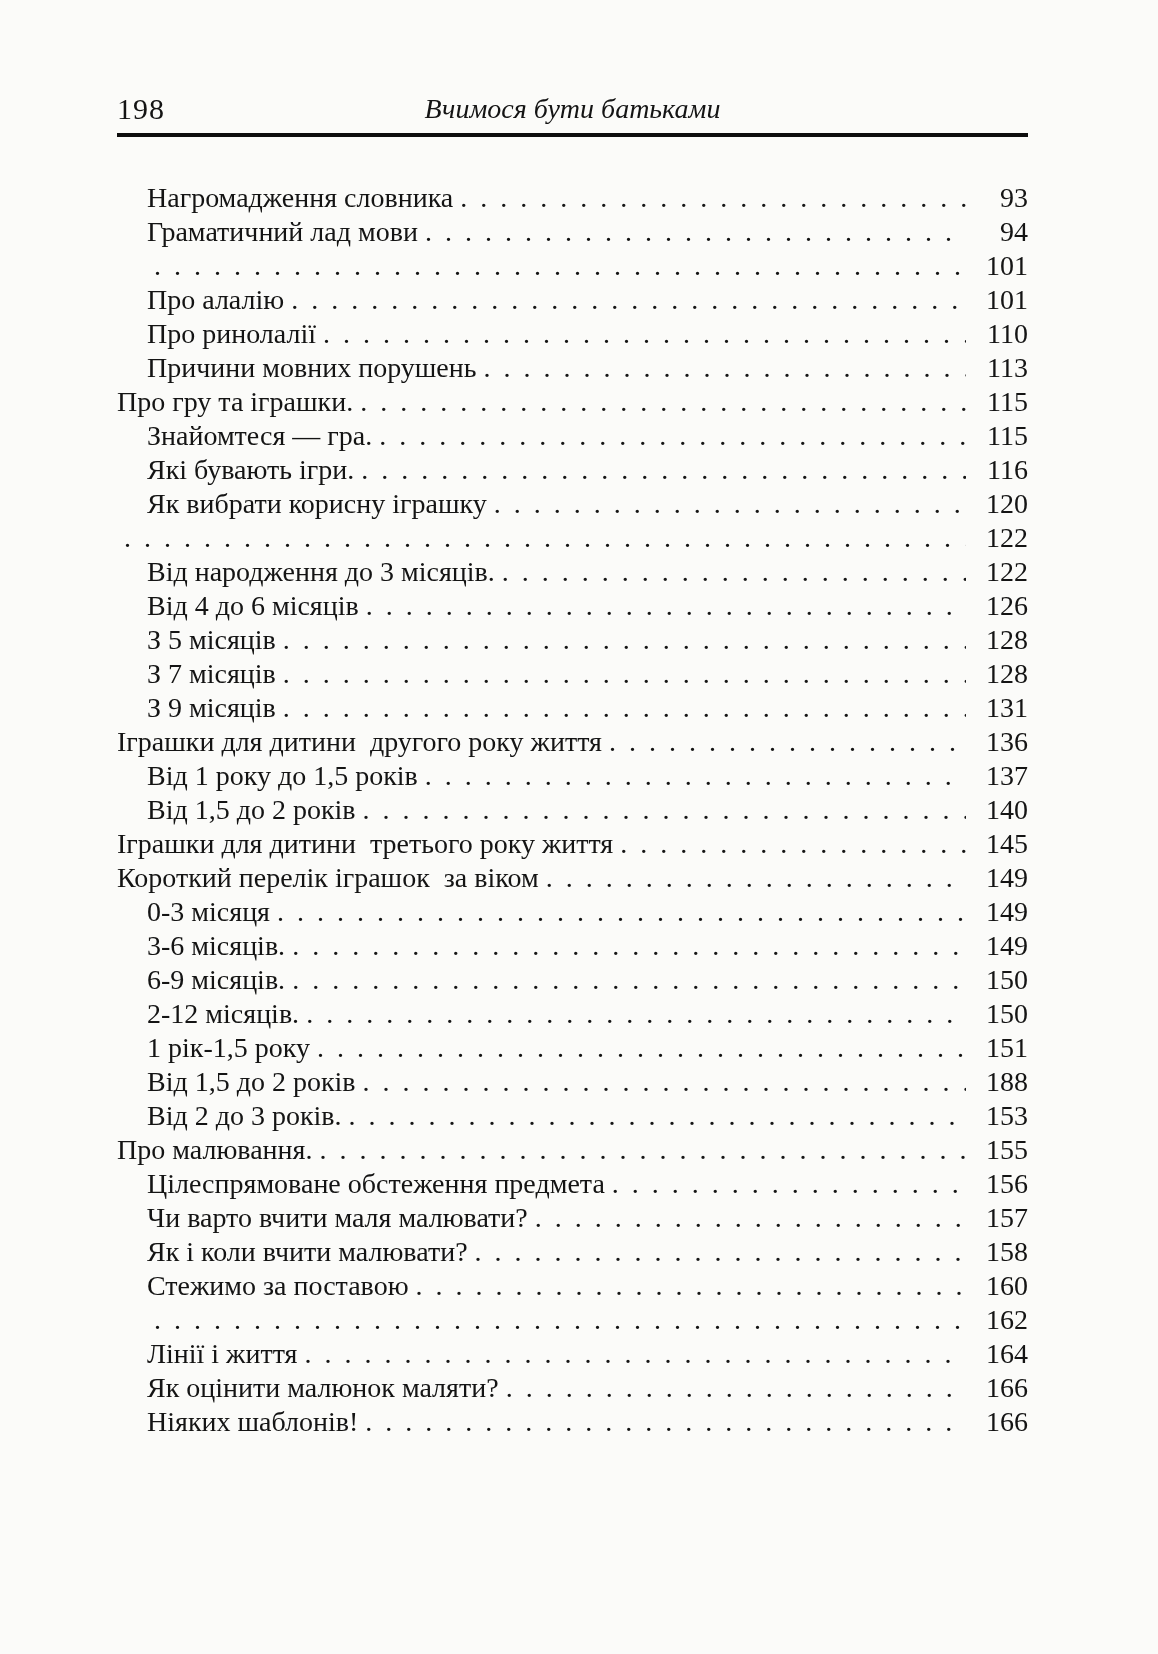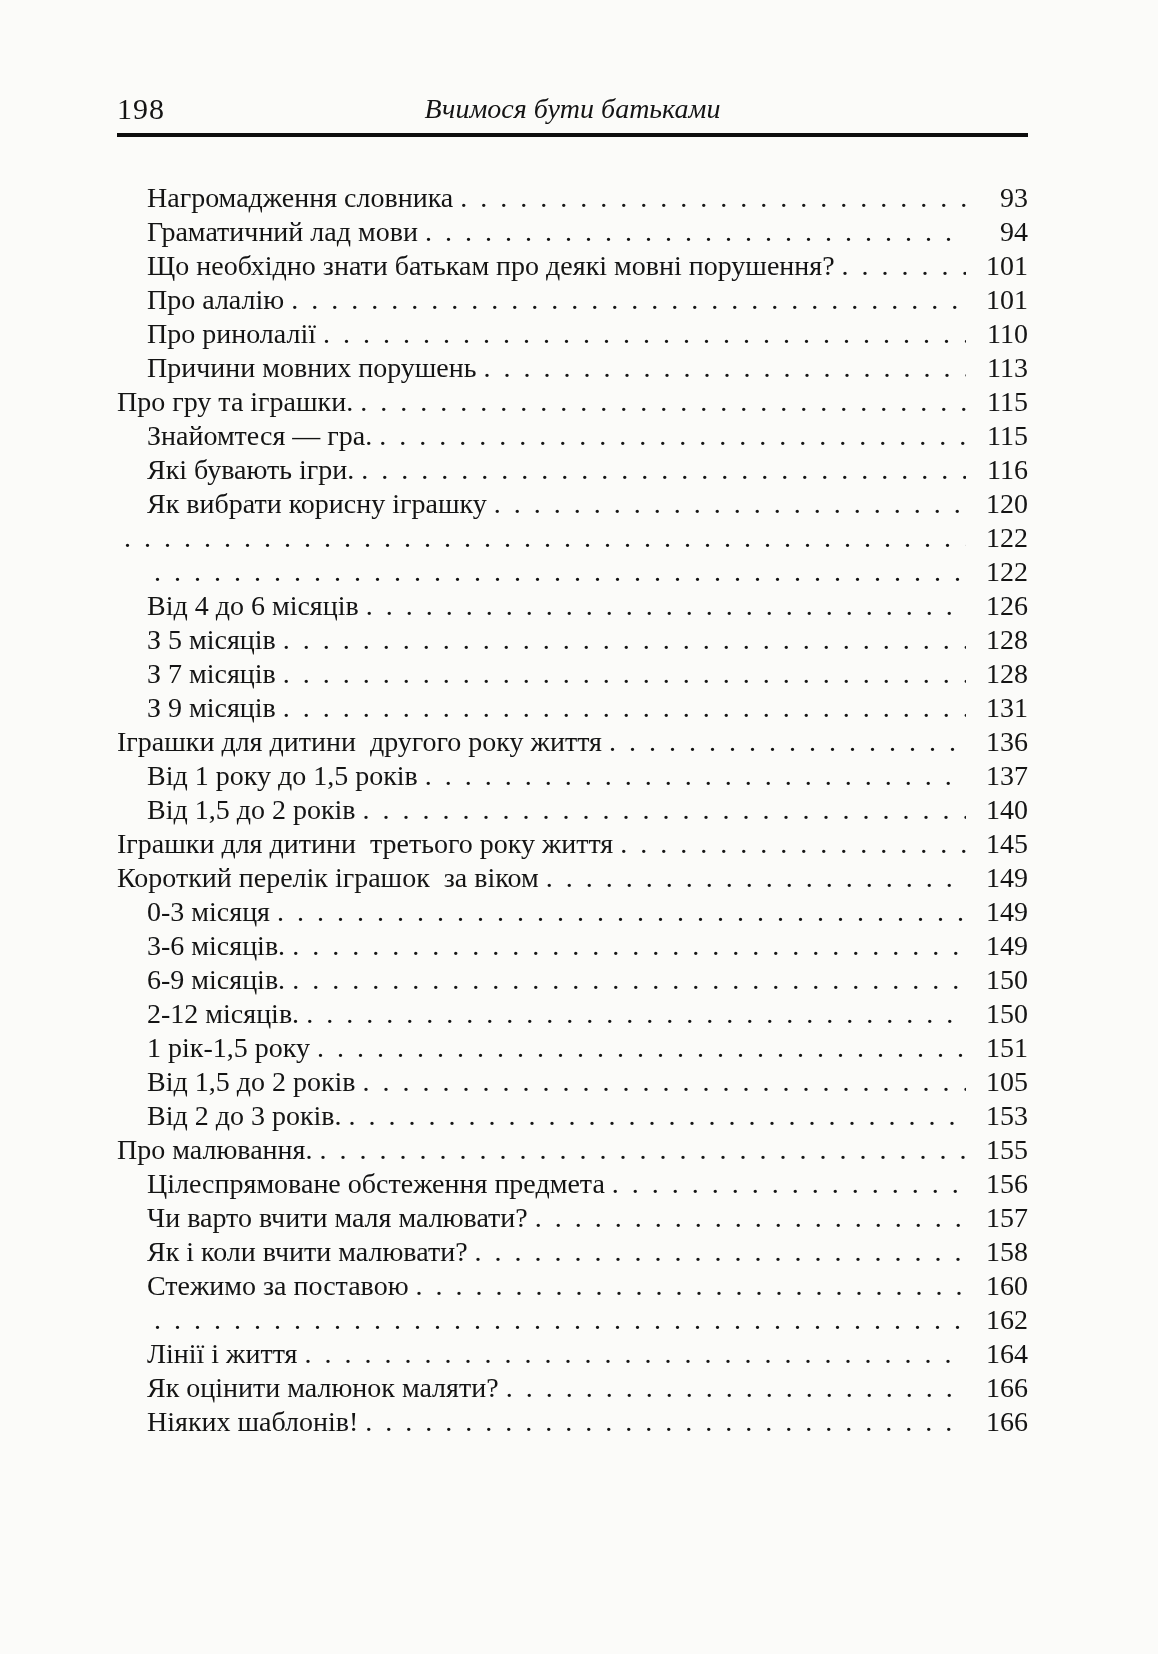--- a/index.html
+++ b/index.html
@@ -99,21 +99,20 @@
     <span class="title">Нагромадження словника</span>
     <span class="leader">. . . . . . . . . . . . . . . . . . . . . . . . . . . . . . . . . . . . . . . . . . . . . . . . . . . . . . . . . . . . . . . . . . . . . . . . . . . . . . . . . . . . . . . . . . </span>
     <span class="pagenum">93</span>
   </div>
         <div class="toc-row level-1">
     <span class="title">Граматичний лад мови</span>
     <span class="leader">. . . . . . . . . . . . . . . . . . . . . . . . . . . . . . . . . . . . . . . . . . . . . . . . . . . . . . . . . . . . . . . . . . . . . . . . . . . . . . . . . . . . . . . . . . </span>
     <span class="pagenum">94</span>
   </div>
         <div class="toc-row level-1">
-    <span class="title">Що необхідно знати батькам про деякі мовні порушення?</span>
     <span class="leader">. . . . . . . . . . . . . . . . . . . . . . . . . . . . . . . . . . . . . . . . . . . . . . . . . . . . . . . . . . . . . . . . . . . . . . . . . . . . . . . . . . . . . . . . . . </span>
     <span class="pagenum">101</span>
   </div>
         <div class="toc-row level-1">
     <span class="title">Про алалію</span>
     <span class="leader">. . . . . . . . . . . . . . . . . . . . . . . . . . . . . . . . . . . . . . . . . . . . . . . . . . . . . . . . . . . . . . . . . . . . . . . . . . . . . . . . . . . . . . . . . . </span>
     <span class="pagenum">101</span>
   </div>
         <div class="toc-row level-1">
     <span class="title">Про ринолалії</span>
@@ -143,20 +142,21 @@
         <div class="toc-row level-1">
     <span class="title">Як вибрати корисну іграшку</span>
     <span class="leader">. . . . . . . . . . . . . . . . . . . . . . . . . . . . . . . . . . . . . . . . . . . . . . . . . . . . . . . . . . . . . . . . . . . . . . . . . . . . . . . . . . . . . . . . . . </span>
     <span class="pagenum">120</span>
   </div>
         <div class="toc-row level-0">
     <span class="leader">. . . . . . . . . . . . . . . . . . . . . . . . . . . . . . . . . . . . . . . . . . . . . . . . . . . . . . . . . . . . . . . . . . . . . . . . . . . . . . . . . . . . . . . . . . </span>
     <span class="pagenum">122</span>
   </div>
         <div class="toc-row level-1">
+    <span class="title">Від народження до 3 місяців.</span>
     <span class="leader">. . . . . . . . . . . . . . . . . . . . . . . . . . . . . . . . . . . . . . . . . . . . . . . . . . . . . . . . . . . . . . . . . . . . . . . . . . . . . . . . . . . . . . . . . . </span>
     <span class="pagenum">122</span>
   </div>
         <div class="toc-row level-1">
     <span class="title">Від 4 до 6 місяців</span>
     <span class="leader">. . . . . . . . . . . . . . . . . . . . . . . . . . . . . . . . . . . . . . . . . . . . . . . . . . . . . . . . . . . . . . . . . . . . . . . . . . . . . . . . . . . . . . . . . . </span>
     <span class="pagenum">126</span>
   </div>
         <div class="toc-row level-1">
     <span class="title">З 5 місяців</span>
@@ -219,21 +219,21 @@
     <span class="pagenum">150</span>
   </div>
         <div class="toc-row level-1">
     <span class="title">1 рік-1,5 року</span>
     <span class="leader">. . . . . . . . . . . . . . . . . . . . . . . . . . . . . . . . . . . . . . . . . . . . . . . . . . . . . . . . . . . . . . . . . . . . . . . . . . . . . . . . . . . . . . . . . . </span>
     <span class="pagenum">151</span>
   </div>
         <div class="toc-row level-1">
     <span class="title">Від 1,5 до 2 років</span>
     <span class="leader">. . . . . . . . . . . . . . . . . . . . . . . . . . . . . . . . . . . . . . . . . . . . . . . . . . . . . . . . . . . . . . . . . . . . . . . . . . . . . . . . . . . . . . . . . . </span>
-    <span class="pagenum">105</span>
+    <span class="pagenum">188</span>
   </div>
         <div class="toc-row level-1">
     <span class="title">Від 2 до 3 років.</span>
     <span class="leader">. . . . . . . . . . . . . . . . . . . . . . . . . . . . . . . . . . . . . . . . . . . . . . . . . . . . . . . . . . . . . . . . . . . . . . . . . . . . . . . . . . . . . . . . . . </span>
     <span class="pagenum">153</span>
   </div>
         <div class="toc-row level-0">
     <span class="title">Про малювання.</span>
     <span class="leader">. . . . . . . . . . . . . . . . . . . . . . . . . . . . . . . . . . . . . . . . . . . . . . . . . . . . . . . . . . . . . . . . . . . . . . . . . . . . . . . . . . . . . . . . . . </span>
     <span class="pagenum">155</span>

